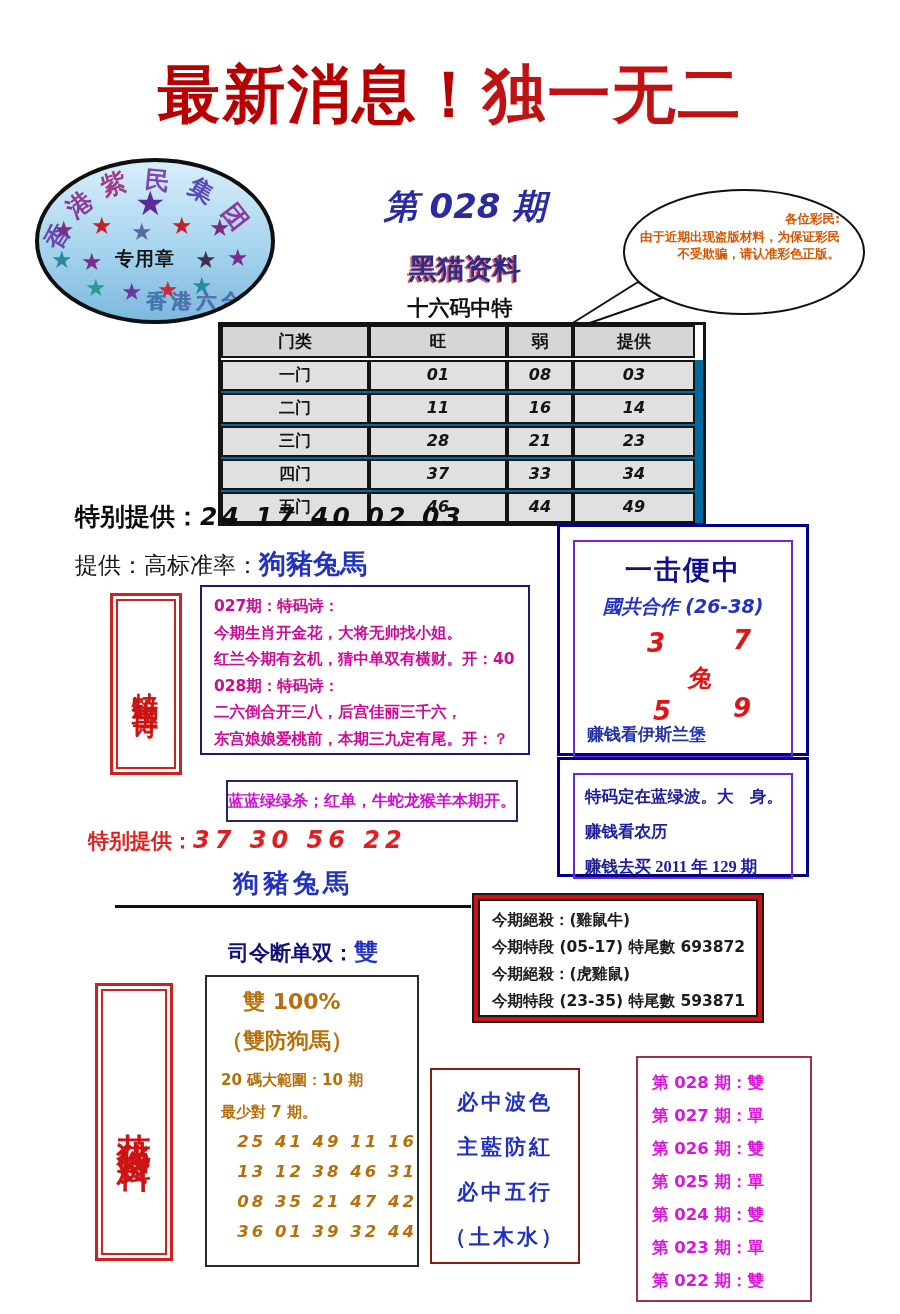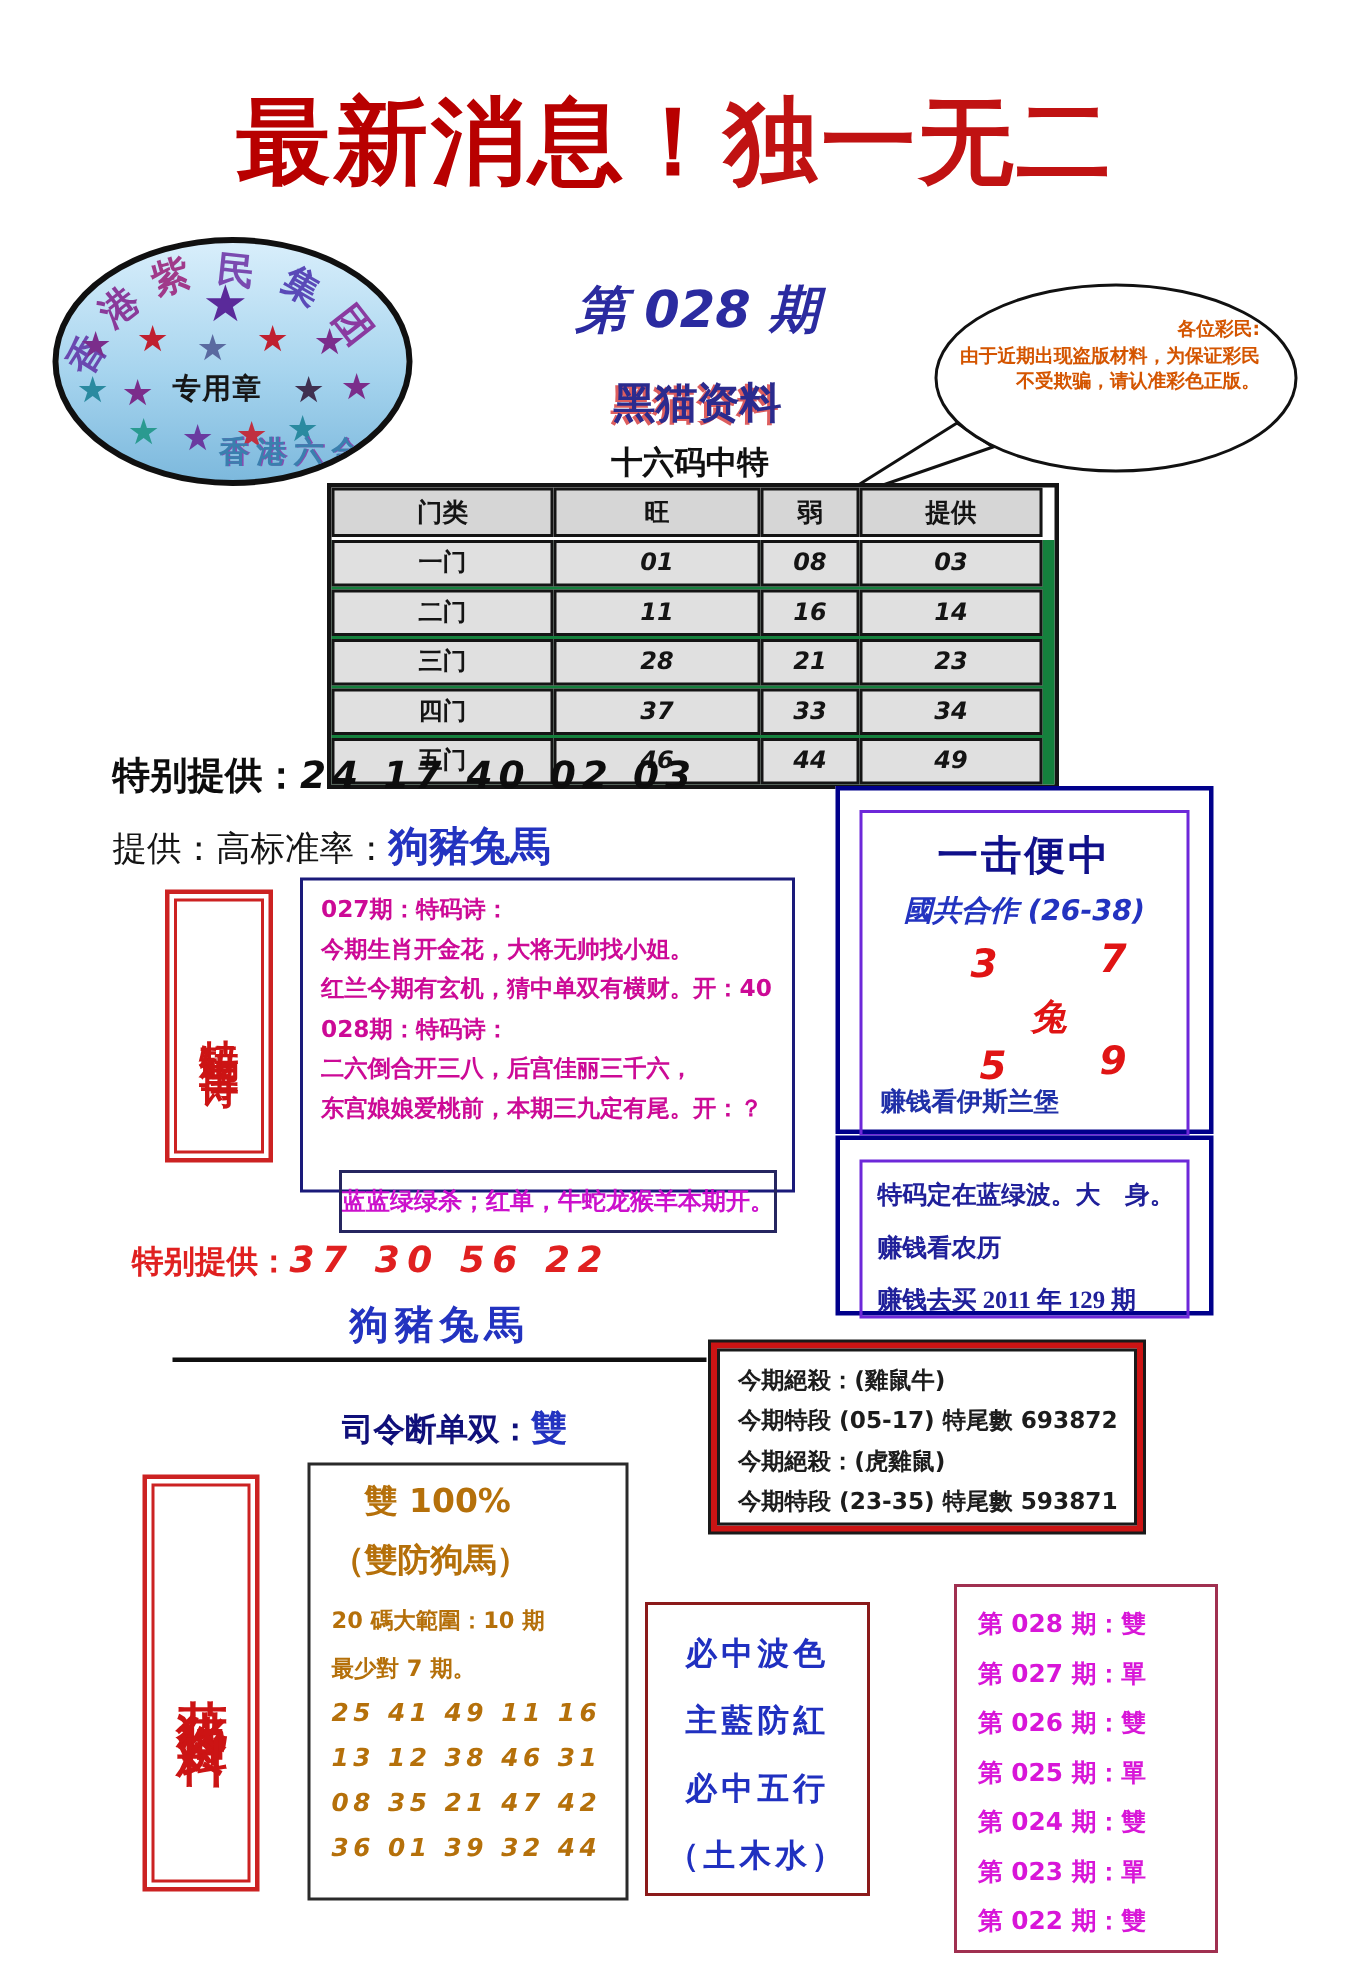--- a/index.html
+++ b/index.html
@@ -54,42 +54,42 @@
   .bubble-wrap{position:absolute;left:538px;top:184px;width:334px;height:166px;}
   .bubble-text{position:absolute;left:102px;top:26px;width:200px;font-size:12.5px;line-height:1.4;
     font-weight:bold;color:#d45500;text-align:right;}
   .bubble-text .ind{display:block;}
 
   
   .mtable{position:absolute;left:218px;top:322px;width:482px;border:3px solid #141414;background:#fff;}
   .t-header,.t-row{display:grid;grid-template-columns:148px 138px 66px 122px;}
   .t-hcell{background:#d6d6d6;border:2px solid #141414;text-align:center;font-size:17px;
     font-weight:900;color:#141414;padding:3px 0;}
-  .t-body{display:block;background:#15803d;}
+  .t-body{display:block;background:#0369a1;}
   .t-row{margin-top:2px;}
   .t-cell{background:#e0e0e0;border:2px solid #141414;text-align:center;font-size:16px;
     font-weight:bold;color:#141414;padding:3px 0;}
   .t-cell:not(:first-child){font-style:italic;}
 
   
   .offer1{position:absolute;left:75px;top:500px;font-size:25px;color:#0d0d0d;white-space:nowrap;}
   .offer1 .lbl{font-weight:900;}
   .offer1 .nums{font-weight:bold;font-style:italic;letter-spacing:4px;text-align:right;}
   .provide-line{position:absolute;left:75px;top:546px;white-space:nowrap;}
   .provide-line .lbl{font-size:23px;color:#141414;}
   .provide-line .zodiac{font-size:27px;font-weight:900;color:#2333c0;}
 
   
   .side-box{border:3px solid #cc2222;background:#fff;}
   .side-box .inner{border:2px solid #cc2222;margin:3px;height:calc(100% - 10px);
     display:flex;align-items:center;justify-content:center;}
   .v-text{writing-mode:vertical-rl;text-orientation:upright;font-weight:900;color:#cc1414;}
   .poem-side{position:absolute;left:110px;top:593px;width:66px;height:176px;}
   .poem-side .v-text{font-size:26px;letter-spacing:5px;}
-  .poem-box{position:absolute;left:200px;top:585px;width:330px;height:210px;border:2px solid #1a1a7a;
+  .poem-box{position:absolute;left:200px;top:585px;width:330px;height:170px;border:2px solid #1a1a7a;
     padding:6px 12px;box-sizing:border-box;}
   .poem-line{font-size:15.5px;font-weight:bold;color:#cc0a96;line-height:26.5px;white-space:nowrap;}
 
   
   .dbl-blue{border:3px solid #00008b;background:#fff;}
   .dbl-blue .inner{border:2px solid #6d28d9;margin:13px;position:relative;height:calc(100% - 8px);box-sizing:border-box;}
   .strike-box{position:absolute;left:557px;top:524px;width:252px;height:232px;box-sizing:border-box;}
   .strike-title{position:absolute;left:0;top:10px;width:100%;text-align:center;font-size:27px;
     font-weight:900;color:#10108a;letter-spacing:2px;}
   .strike-sub{position:absolute;left:0;top:52px;width:100%;text-align:center;font-size:19px;
@@ -120,21 +120,21 @@
   
   .flower-side{position:absolute;left:95px;top:983px;width:72px;height:272px;}
   .flower-side .v-text{font-size:34px;letter-spacing:8px;}
   .flower-box{position:absolute;left:205px;top:975px;width:214px;height:292px;border:2px solid #2a2a2a;
     box-sizing:border-box;padding:8px 0 0 14px;}
   .flower-line{color:#b5700a;font-weight:900;white-space:nowrap;}
   .flower-line:nth-child(1){font-size:22px;line-height:34px;padding-left:22px;}
   .flower-line:nth-child(2){font-size:22px;line-height:44px;}
   .flower-line:nth-child(3){font-size:15px;line-height:34px;}
   .flower-line:nth-child(4){font-size:15px;line-height:30px;}
-  .flower-line:nth-child(n+5){font-size:16.5px;line-height:30px;font-style:italic;letter-spacing:3px;}
+  .flower-line:nth-child(n+5){font-size:16.5px;line-height:30px;font-style:italic;letter-spacing:3px;text-align:right;}
 
   
   .killinfo-box{position:absolute;left:478px;top:899px;width:280px;height:118px;
     border:2px solid #1a1a1a;box-shadow:0 0 0 4px #cc1414,0 0 0 6px #1a1a1a;background:#fff;
     padding:6px 0 0 12px;box-sizing:border-box;}
   .killinfo-line{font-size:15.5px;font-weight:900;color:#1c1c1c;line-height:27px;white-space:nowrap;}
 
   
   .wave-box{position:absolute;left:430px;top:1068px;width:150px;height:196px;border:2px solid #8b1a1a;
     box-sizing:border-box;text-align:center;padding-top:10px;}

